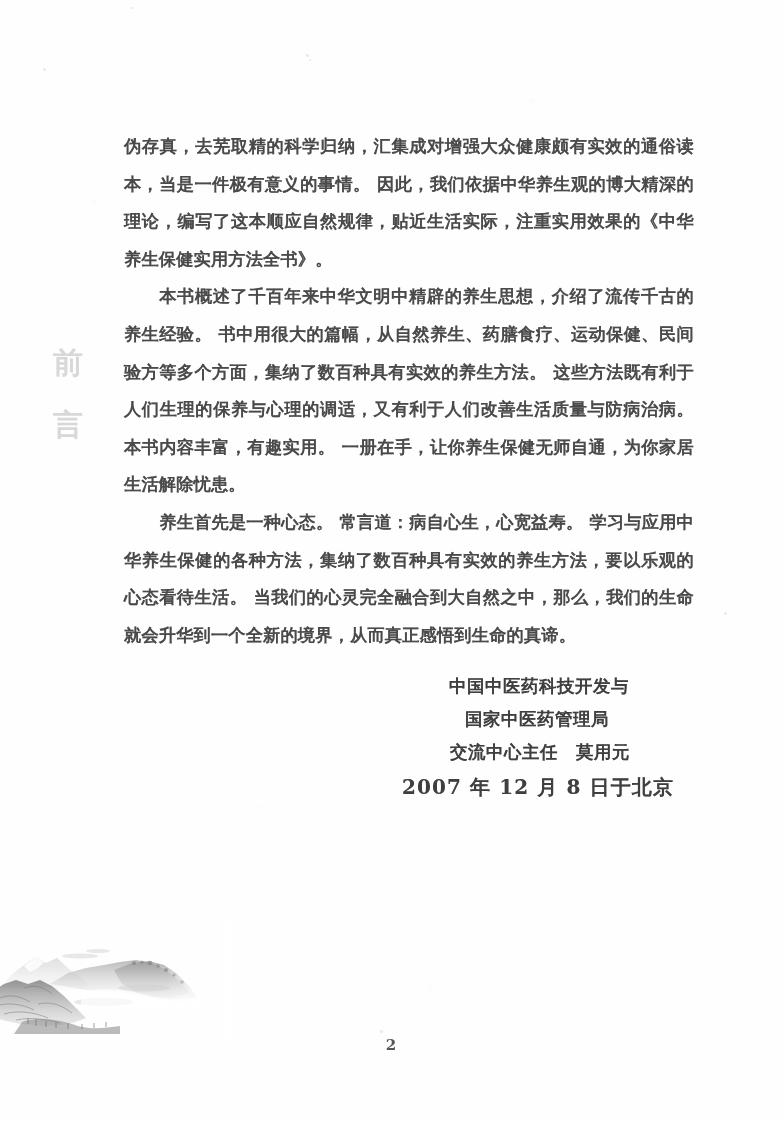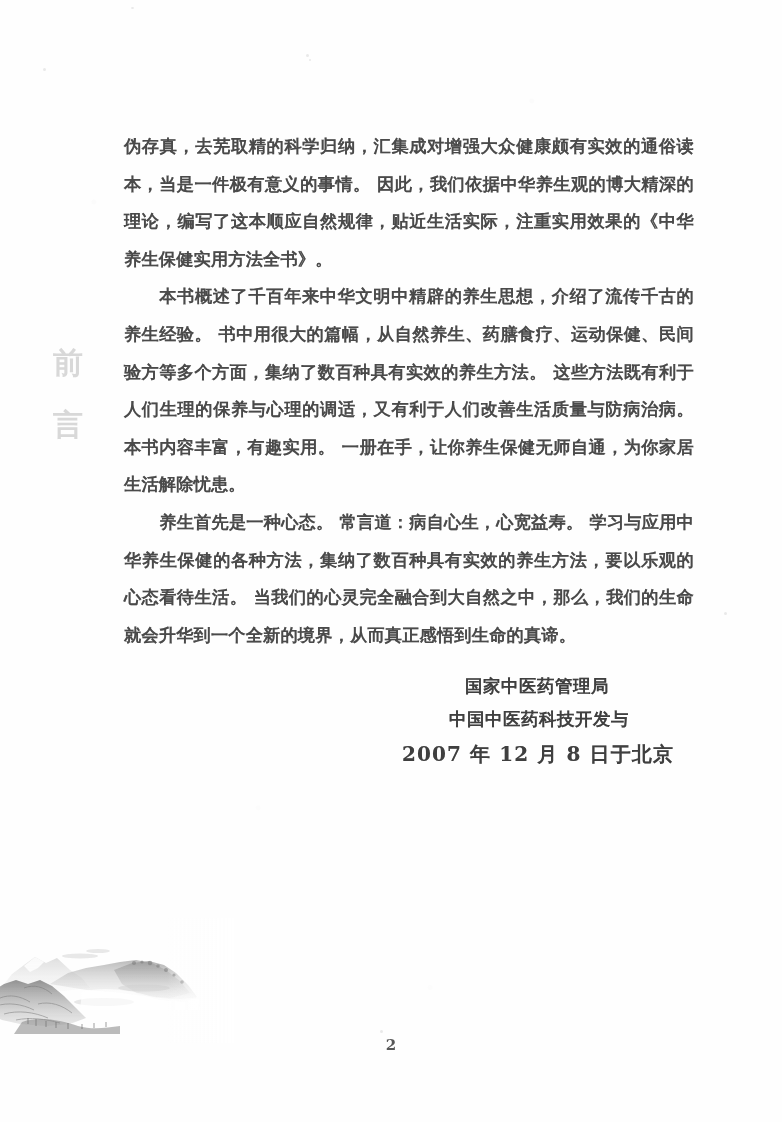--- a/index.html
+++ b/index.html
@@ -145,22 +145,23 @@
     <span>言</span>
   </div>
 
   <div class="body-text">
     <p class="para">伪存真，去芜取精的科学归纳，汇集成对增强大众健康颇有实效的通俗读本，当是一件极有意义的事情。 因此，我们依据中华养生观的博大精深的理论，编写了这本顺应自然规律，贴近生活实际，注重实用效果的《中华养生保健实用方法全书》。</p>
     <p class="para indent">本书概述了千百年来中华文明中精辟的养生思想，介绍了流传千古的养生经验。 书中用很大的篇幅，从自然养生、药膳食疗、运动保健、民间验方等多个方面，集纳了数百种具有实效的养生方法。 这些方法既有利于人们生理的保养与心理的调适，又有利于人们改善生活质量与防病治病。本书内容丰富，有趣实用。 一册在手，让你养生保健无师自通，为你家居生活解除忧患。</p>
     <p class="para indent">养生首先是一种心态。 常言道：病自心生，心宽益寿。 学习与应用中华养生保健的各种方法，集纳了数百种具有实效的养生方法，要以乐观的心态看待生活。 当我们的心灵完全融合到大自然之中，那么，我们的生命就会升华到一个全新的境界，从而真正感悟到生命的真谛。</p>
   </div>
 
   <div class="signature">
+    <div class="sig-line l2">中国中医药科技开发与</div>
     <div class="sig-line l1">国家中医药管理局</div>
-    <div class="sig-line l2">中国中医药科技开发与</div>
+    <div class="sig-line l3">交流中心主任　莫用元</div>
     <div class="sig-line date">2007 年 12 月 8 日于北京</div>
   </div>
 
   <svg class="landscape" viewBox="0 0 240 125" preserveAspectRatio="none" xmlns="http://www.w3.org/2000/svg">
     <defs>
       <linearGradient id="mistFar" x1="0" y1="0" x2="0" y2="1">
         <stop offset="0%" stop-color="#bdbdbd" stop-opacity="0.55"></stop>
         <stop offset="100%" stop-color="#e8e8e8" stop-opacity="0.15"></stop>
       </linearGradient>
       <linearGradient id="mistMid" x1="0" y1="0" x2="0" y2="1">

